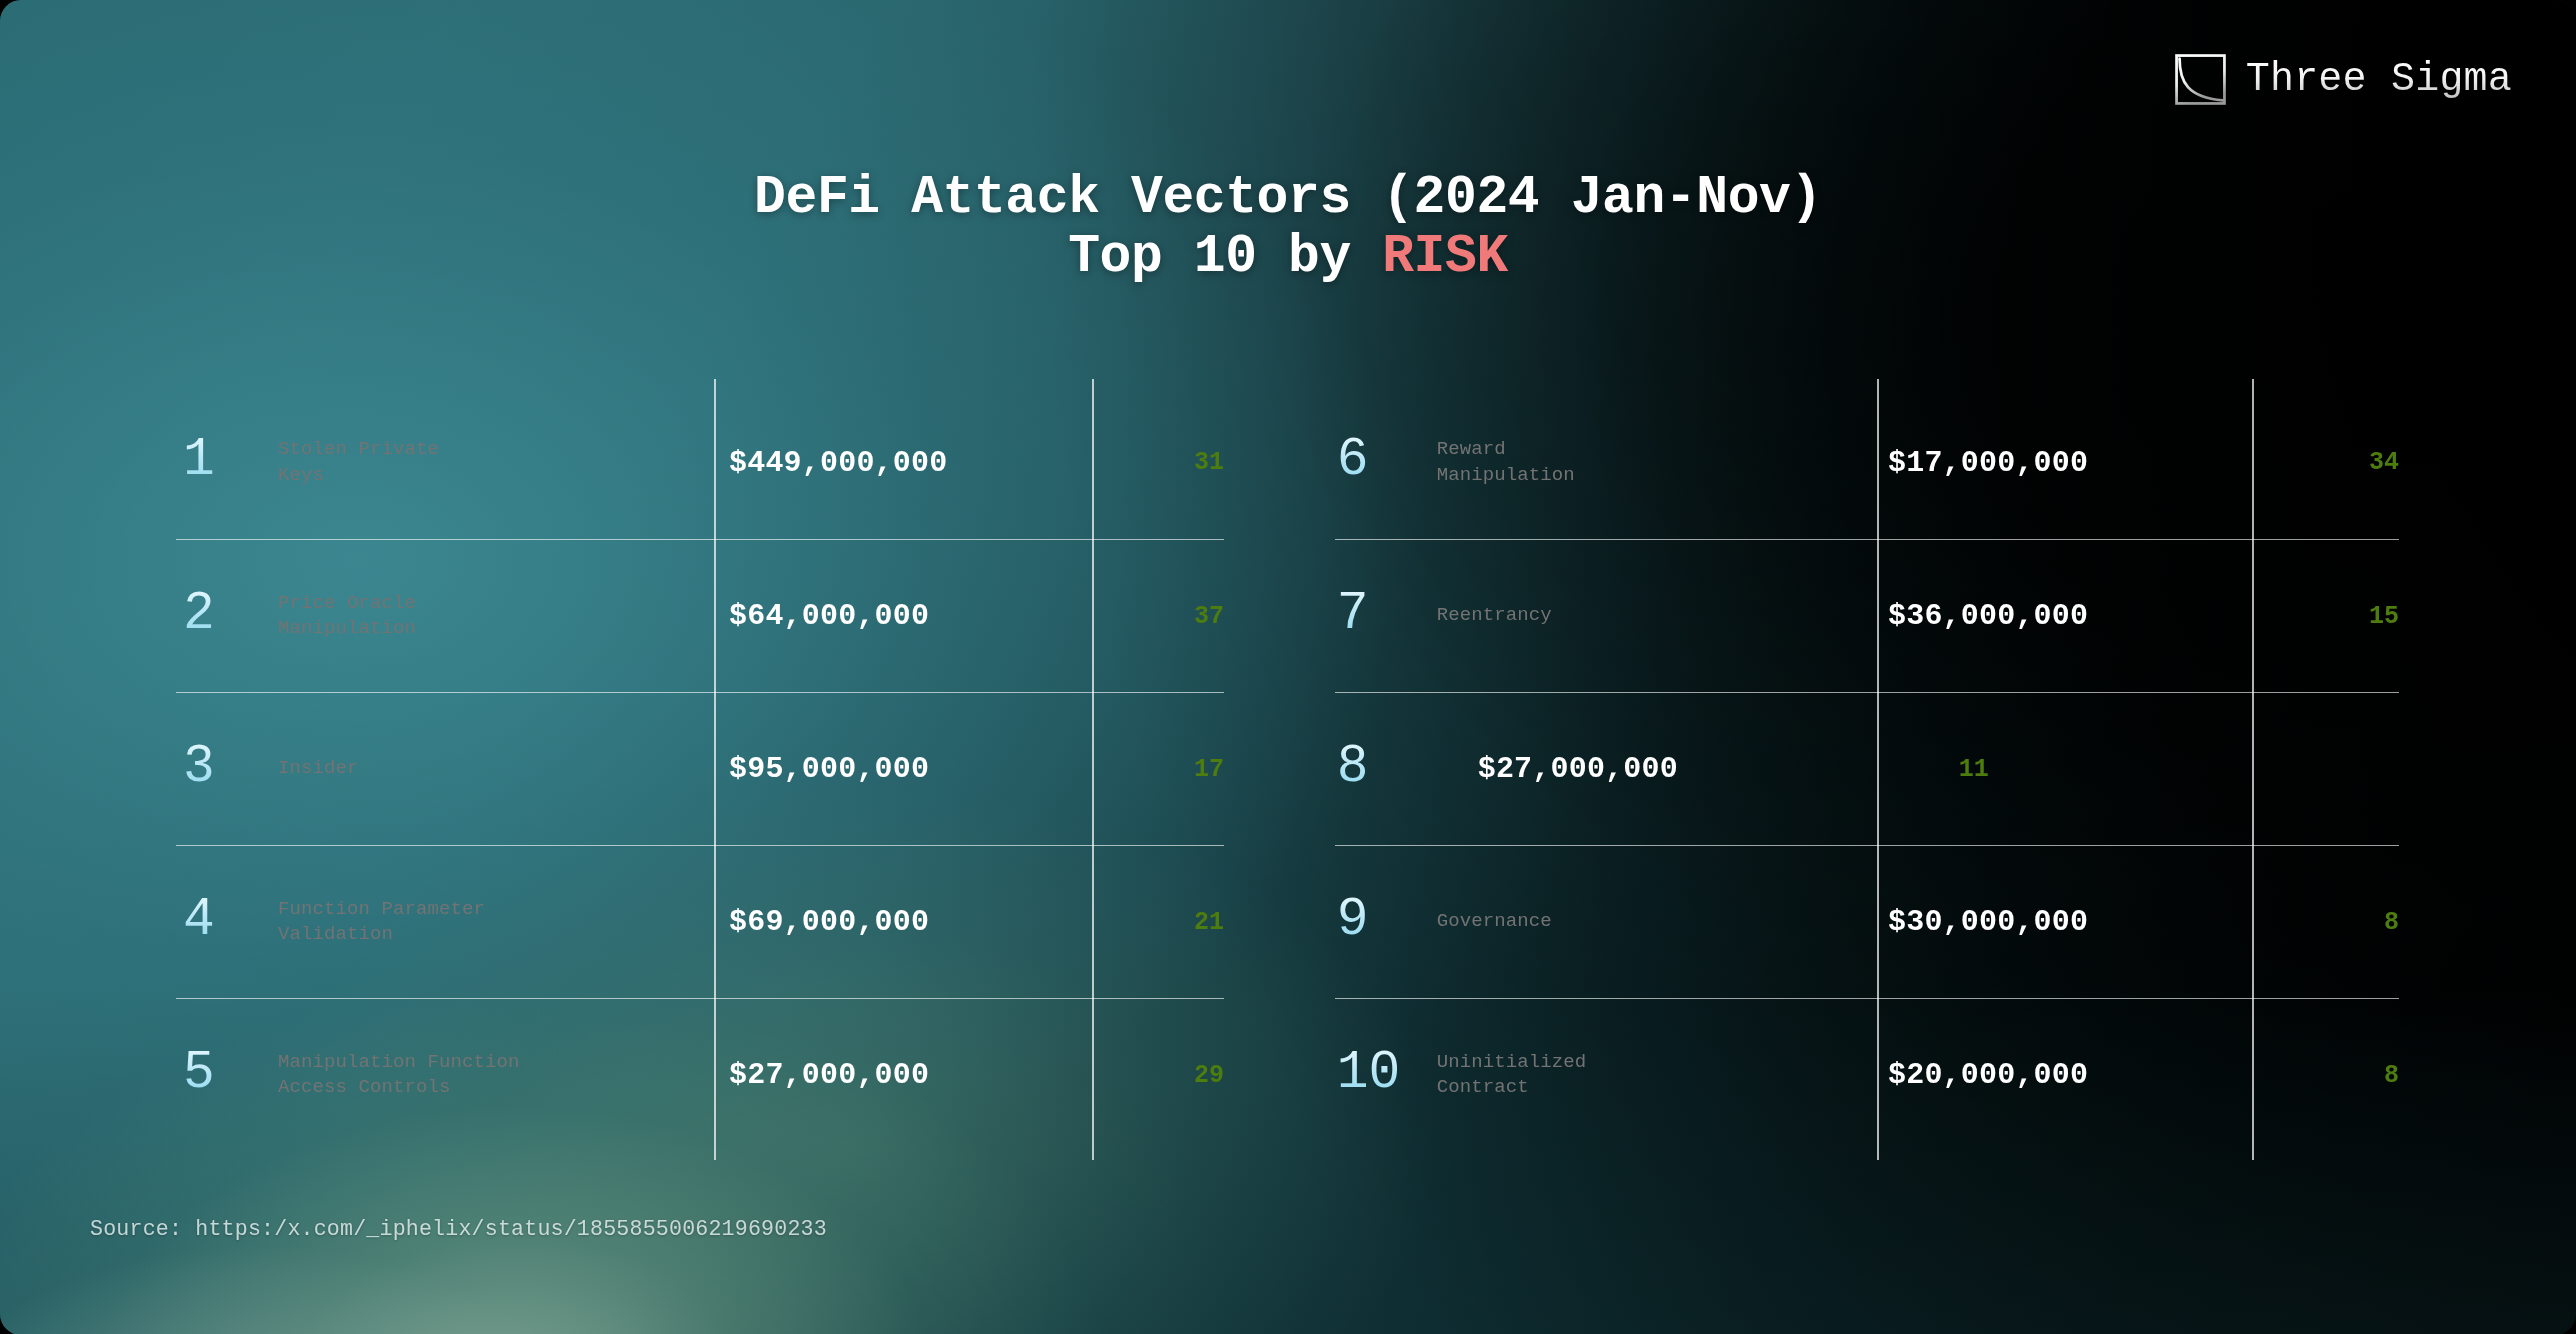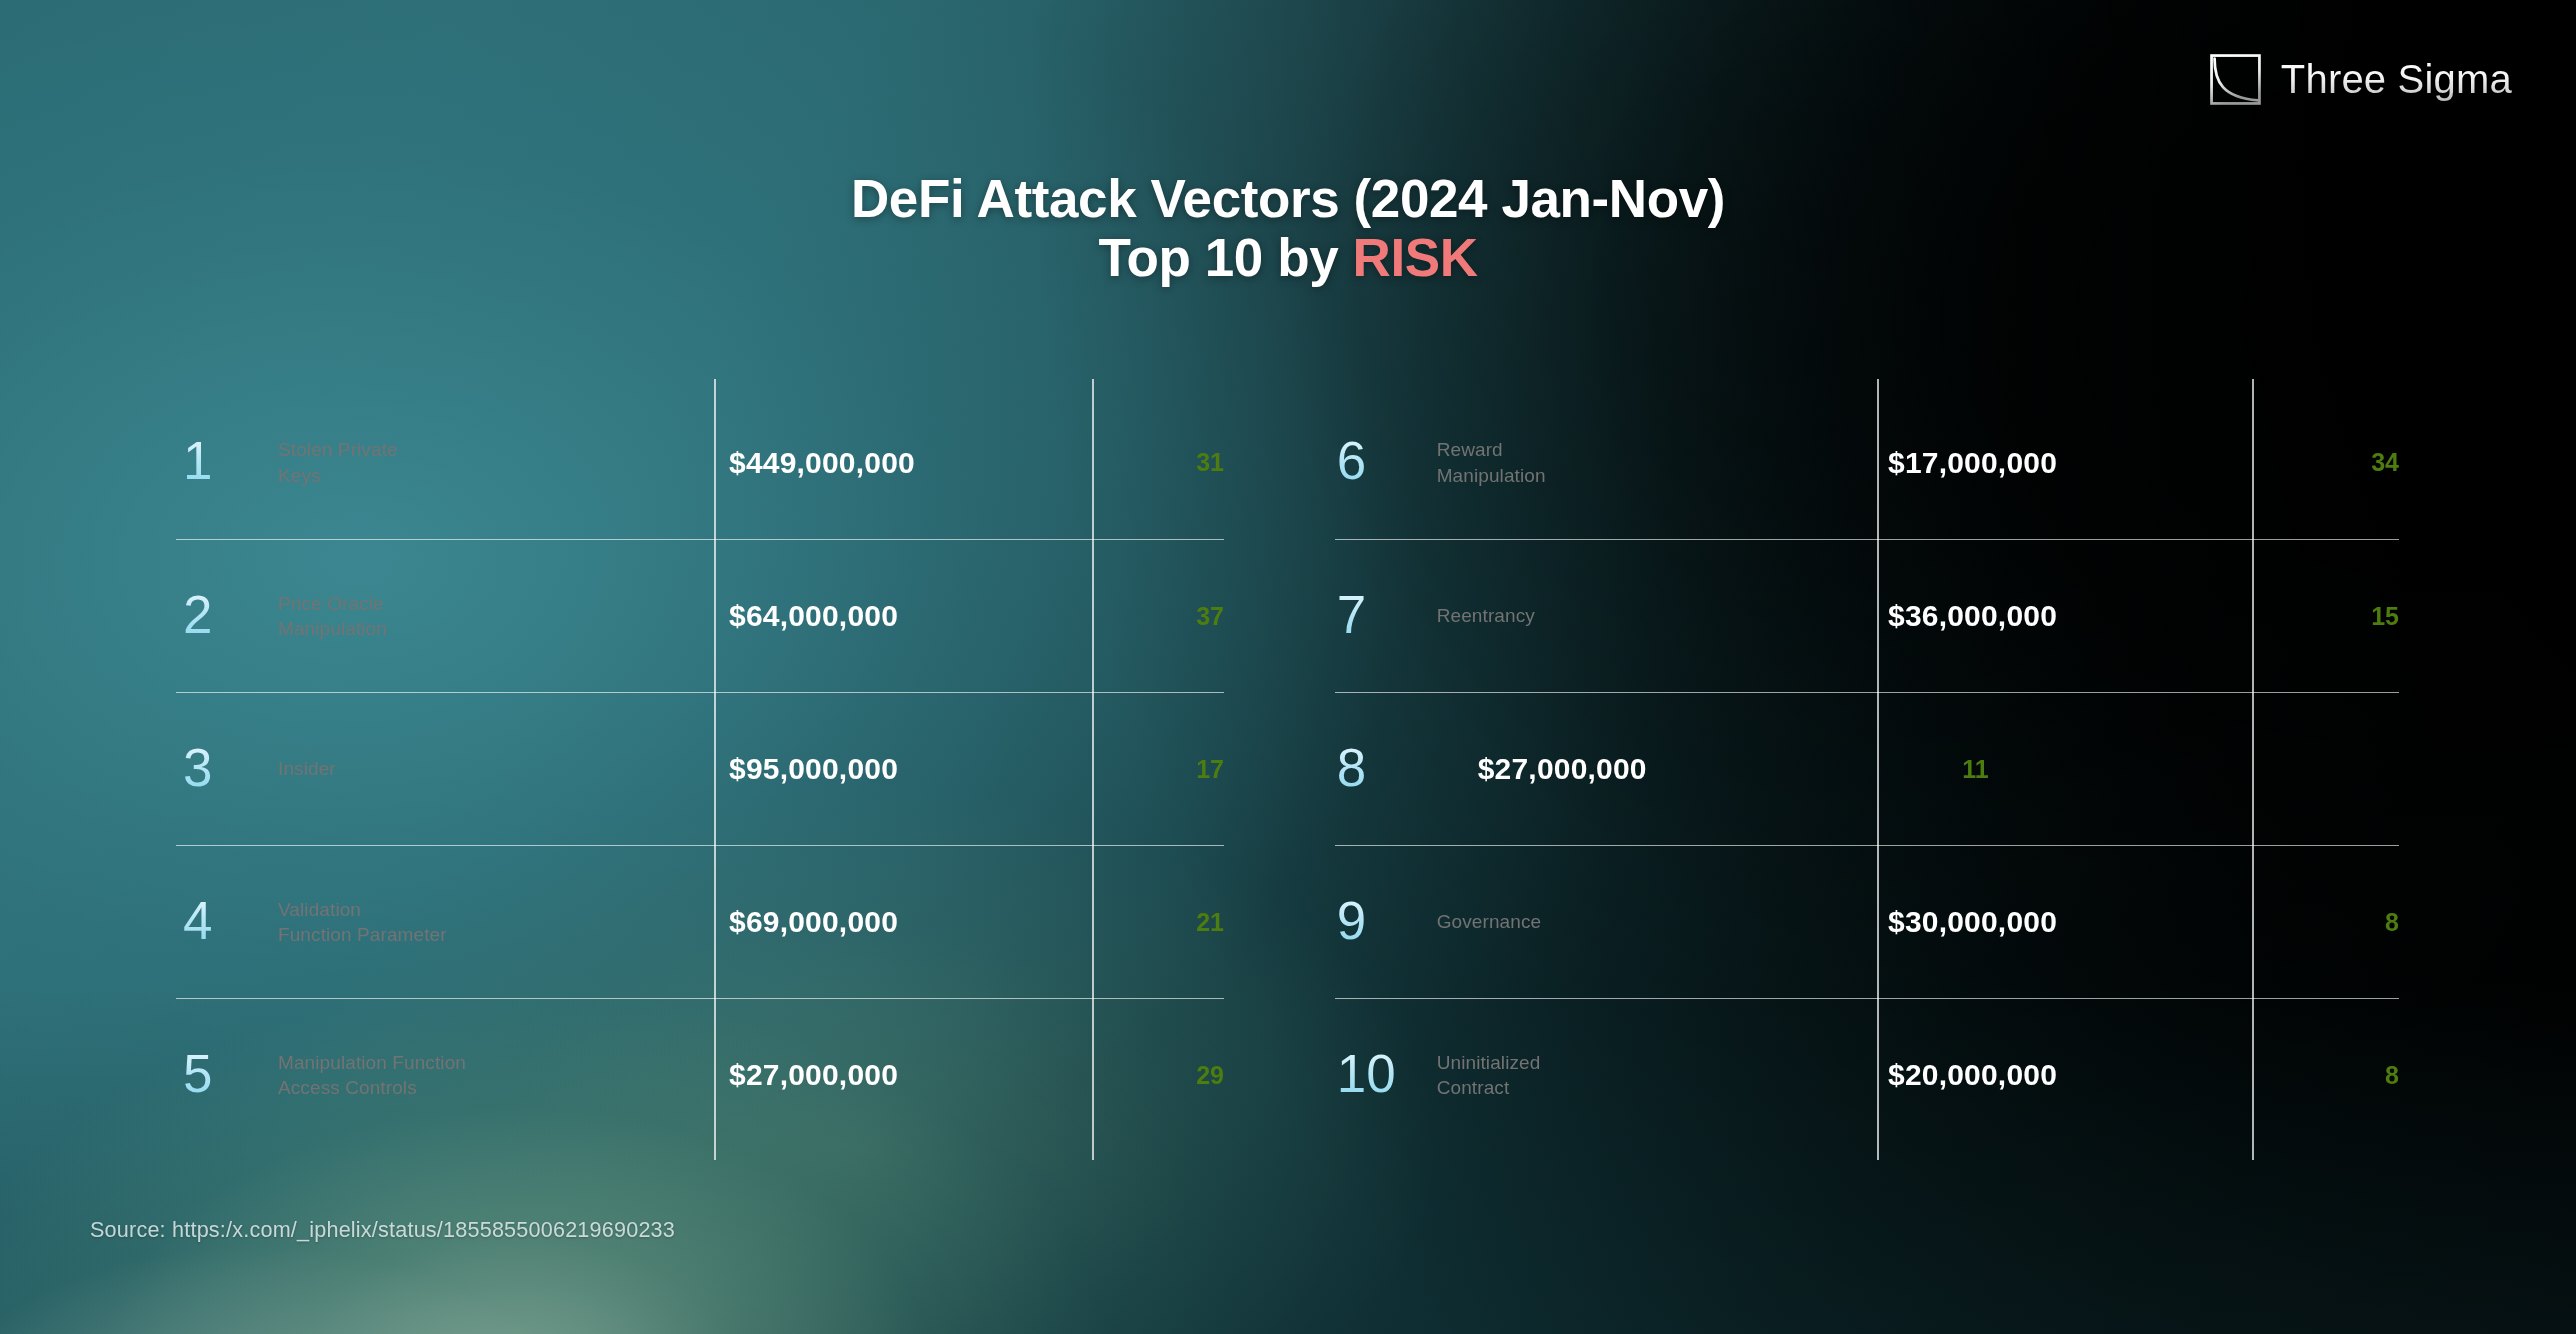--- a/index.html
+++ b/index.html
@@ -5,22 +5,23 @@
   html, body {
     margin: 0;
     padding: 0;
     background: #000;
   }
   #stage {
     position: relative;
     width: 2576px;
     height: 1335px;
     overflow: hidden;
-    font-family: Liberation Sans, sans-serif;
+    font-family: Liberation Mono, monospace;
     background: #05100f;
+    border-radius: 21px;
   }
   
   .bg-base {
     position: absolute; inset: 0;
     background:
       radial-gradient(circle at 120% 8%, #000000 0%, #000000 22%, rgba(0,0,0,0) 62%),
       linear-gradient(118deg,
         #2c6d75 0%,
         #2f7078 14%,
         #2c6b73 27%,
@@ -253,22 +254,22 @@
         <div class="cell-label">
           <div>Insider</div>
         </div>
         <div class="cell-amount">$95,000,000</div>
         <div class="cell-count">17</div>
       </div>
 
       <div class="row">
         <div class="cell-rank">4</div>
         <div class="cell-label">
+          <div>Function Parameter</div>
           <div>Validation</div>
-          <div>Function Parameter</div>
         </div>
         <div class="cell-amount">$69,000,000</div>
         <div class="cell-count">21</div>
       </div>
 
       <div class="row">
         <div class="cell-rank">5</div>
         <div class="cell-label">
           <div>Manipulation Function</div>
           <div>Access Controls</div>

